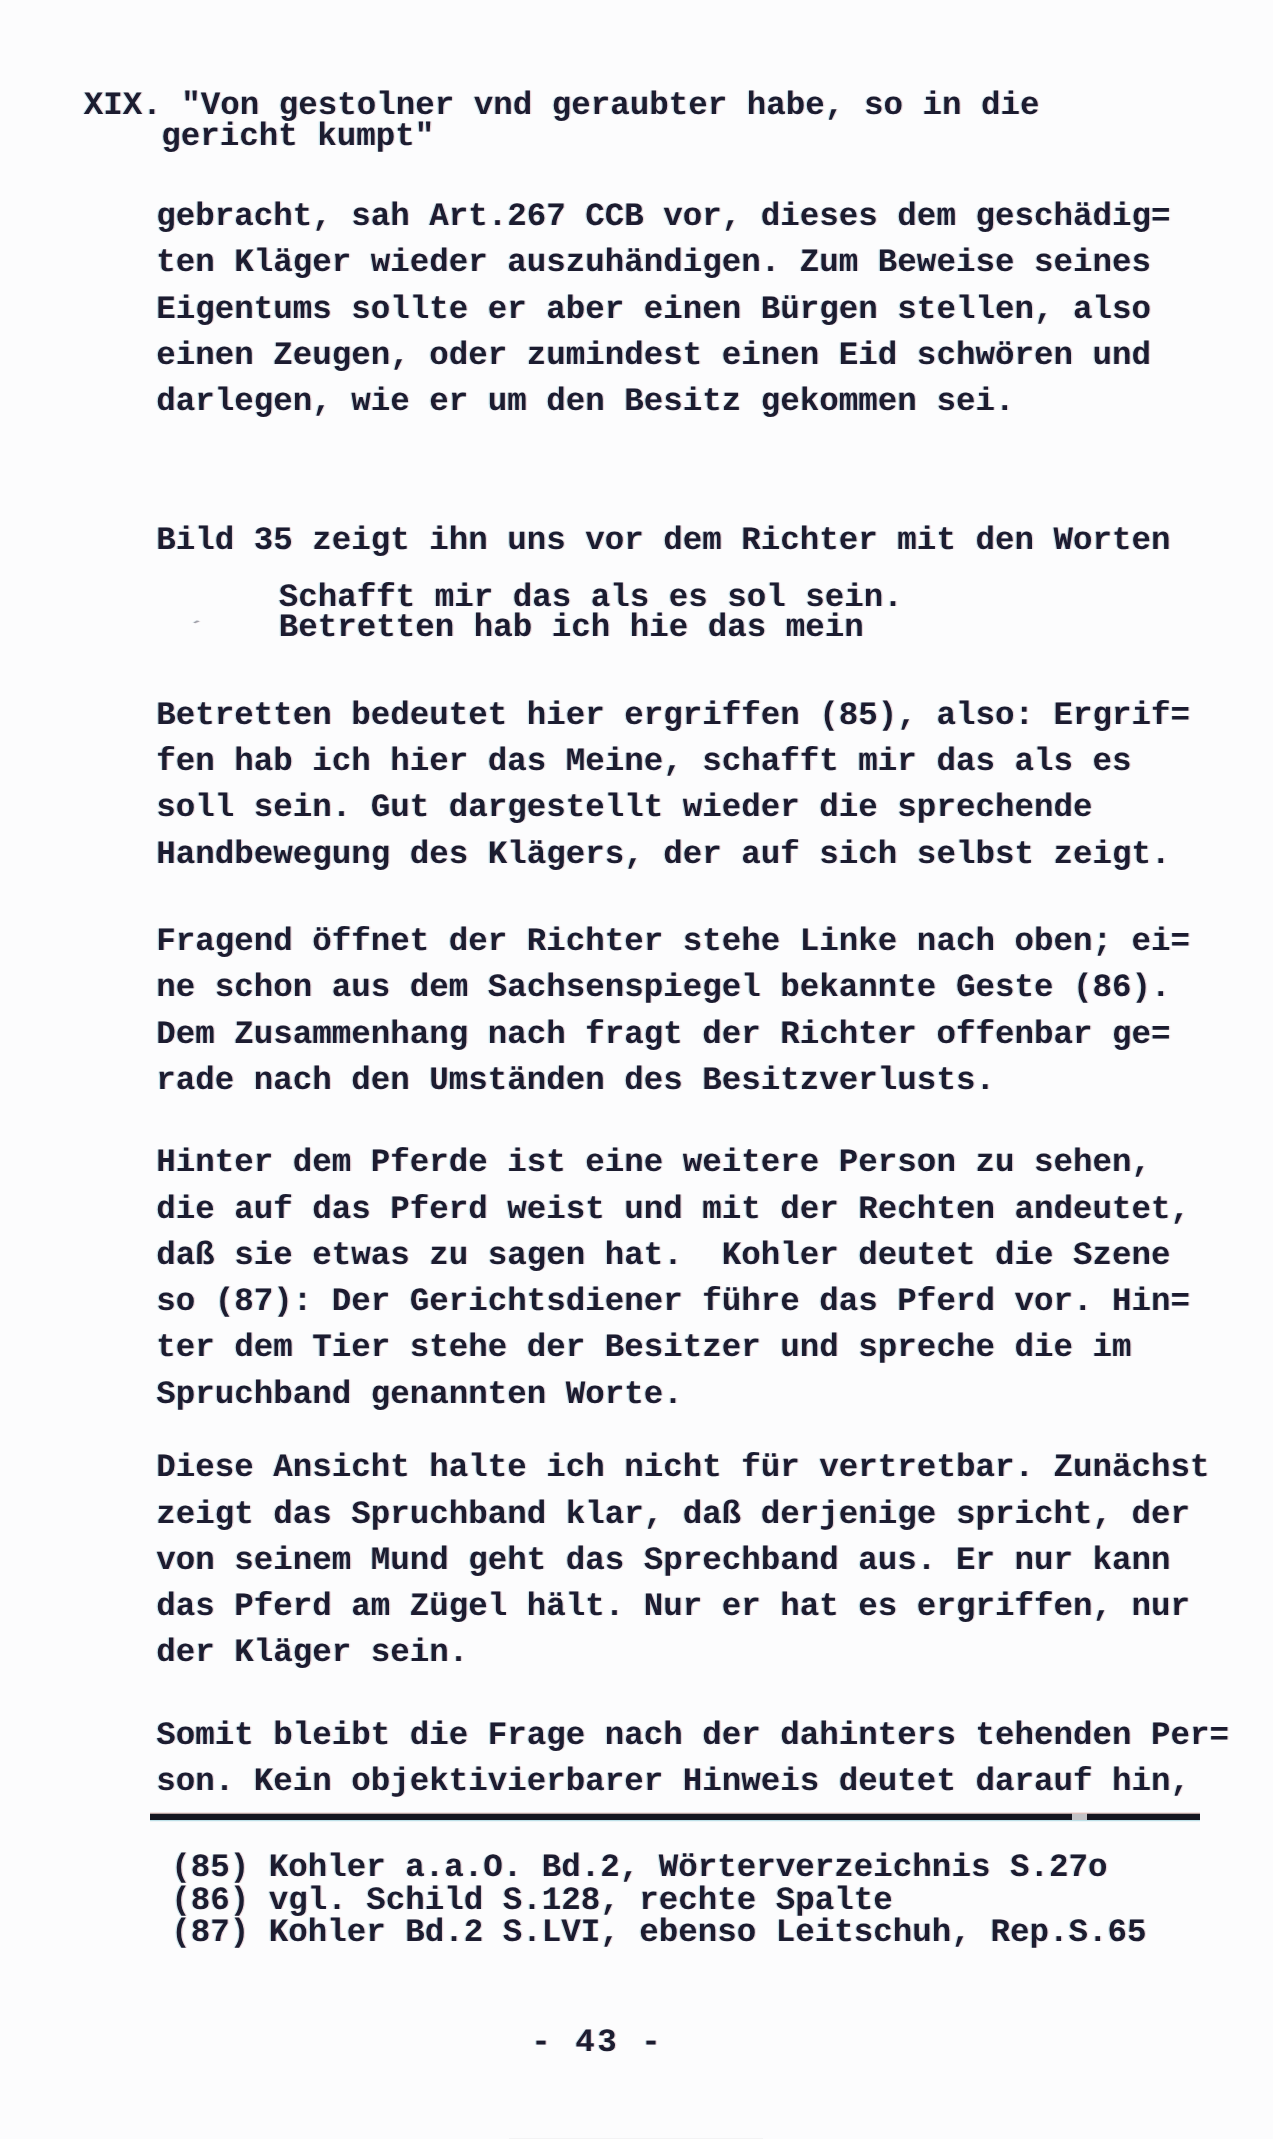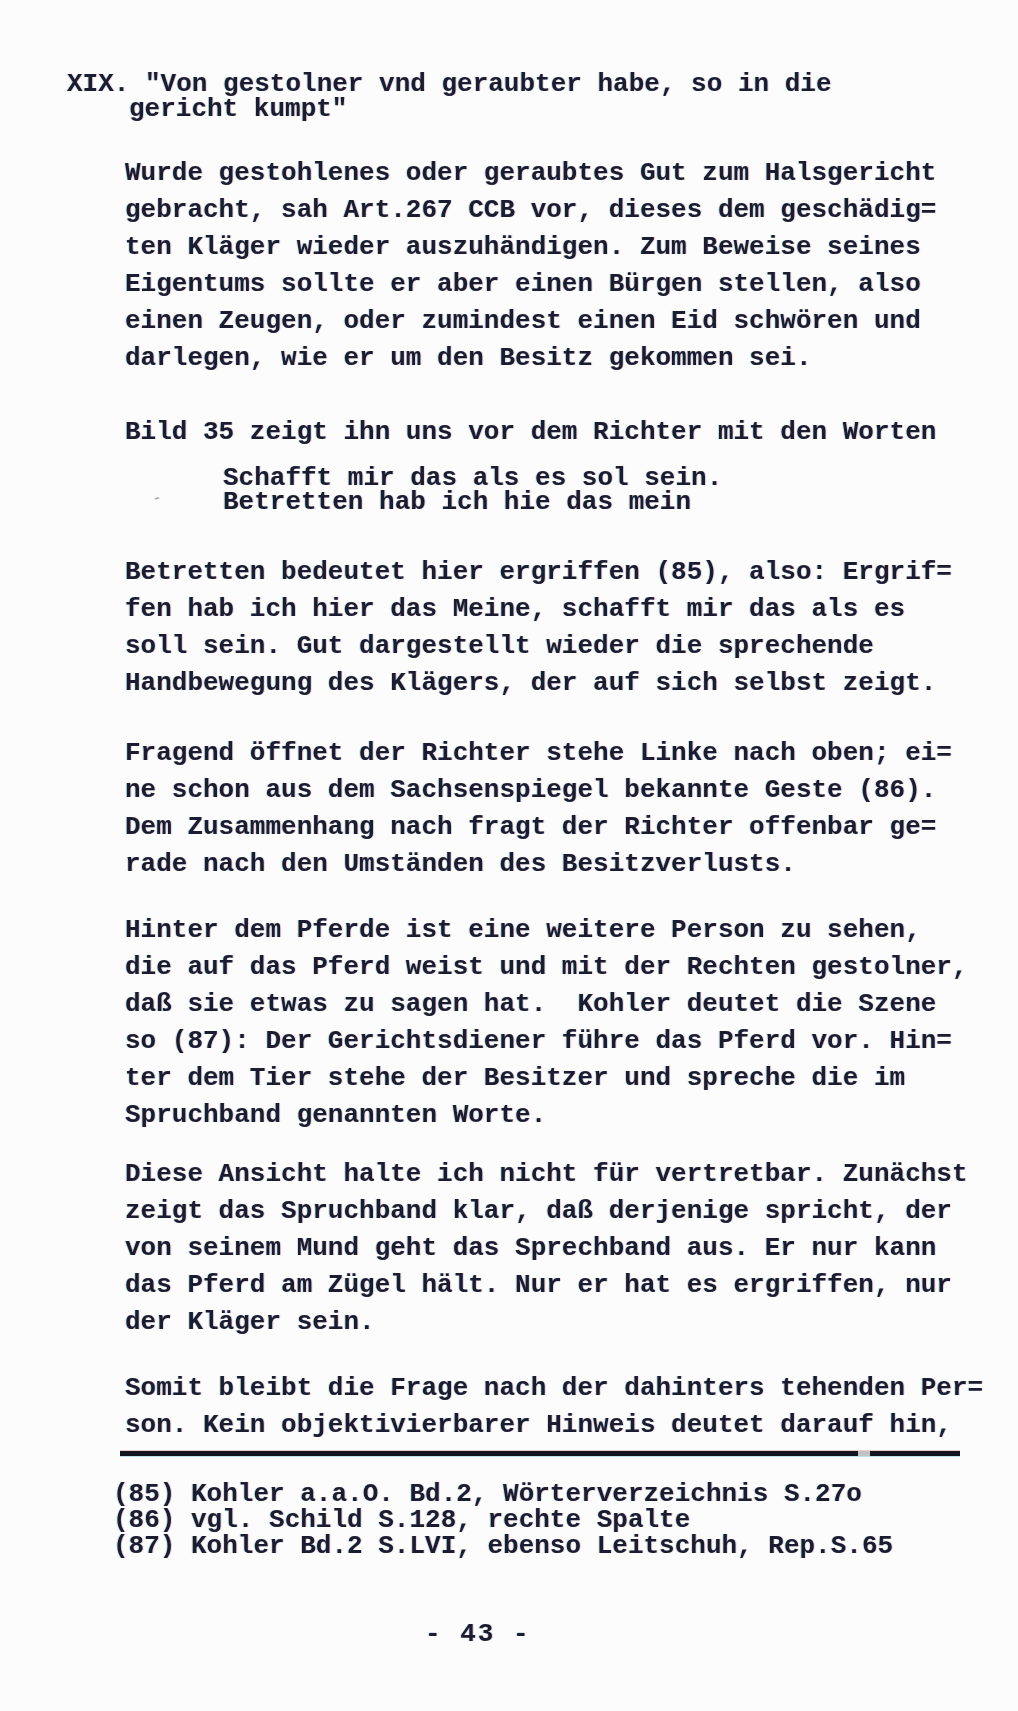--- a/index.html
+++ b/index.html
@@ -49,21 +49,21 @@
     width: 840px;
     height: 5px;
     background: linear-gradient(to right,
       #15151f 0px, #15151f 738px,
       rgba(21,21,31,0.25) 738px, rgba(21,21,31,0.25) 750px,
       #15151f 750px, #15151f 840px);
     box-shadow: 0 1px 0 rgba(0,140,170,0.25), 0 -1px 0 rgba(170,60,40,0.25);
   }
   .footnotes {
     position: absolute;
-    left: 113px;
+    left: 137px;
     top: 1481px;
     font-family: Liberation Mono, monospace;
   }
   .footnotes .ln { line-height: 26px; }
   .pageno {
     position: absolute;
     left: 425px;
     top: 1616px;
     letter-spacing: 2px;
   }
@@ -80,21 +80,20 @@
 <body>
 
 <div class="page">
 
   <div class="heading">
     <div class="ln">XIX. "Von gestolner vnd geraubter habe, so in die</div>
     <div class="ln indent">gericht kumpt"</div>
   </div>
 
   <div class="para para-1">
-    <div class="ln">Wurde gestohlenes oder geraubtes Gut zum Halsgericht</div>
     <div class="ln">gebracht, sah Art.267 CCB vor, dieses dem geschädig=</div>
     <div class="ln">ten Kläger wieder auszuhändigen. Zum Beweise seines</div>
     <div class="ln">Eigentums sollte er aber einen Bürgen stellen, also</div>
     <div class="ln">einen Zeugen, oder zumindest einen Eid schwören und</div>
     <div class="ln">darlegen, wie er um den Besitz gekommen sei.</div>
   </div>
 
   <div class="para para-2">
     <div class="ln">Bild 35 zeigt ihn uns vor dem Richter mit den Worten</div>
   </div>
@@ -115,21 +114,21 @@
 
   <div class="para para-4">
     <div class="ln">Fragend öffnet der Richter stehe Linke nach oben; ei=</div>
     <div class="ln">ne schon aus dem Sachsenspiegel bekannte Geste (86).</div>
     <div class="ln">Dem Zusammenhang nach fragt der Richter offenbar ge=</div>
     <div class="ln">rade nach den Umständen des Besitzverlusts.</div>
   </div>
 
   <div class="para para-5">
     <div class="ln">Hinter dem Pferde ist eine weitere Person zu sehen,</div>
-    <div class="ln">die auf das Pferd weist und mit der Rechten gestolner,</div>
+    <div class="ln">die auf das Pferd weist und mit der Rechten andeutet,</div>
     <div class="ln">daß sie etwas zu sagen hat.  Kohler deutet die Szene</div>
     <div class="ln">so (87): Der Gerichtsdiener führe das Pferd vor. Hin=</div>
     <div class="ln">ter dem Tier stehe der Besitzer und spreche die im</div>
     <div class="ln">Spruchband genannten Worte.</div>
   </div>
 
   <div class="para para-6">
     <div class="ln">Diese Ansicht halte ich nicht für vertretbar. Zunächst</div>
     <div class="ln">zeigt das Spruchband klar, daß derjenige spricht, der</div>
     <div class="ln">von seinem Mund geht das Sprechband aus. Er nur kann</div>

